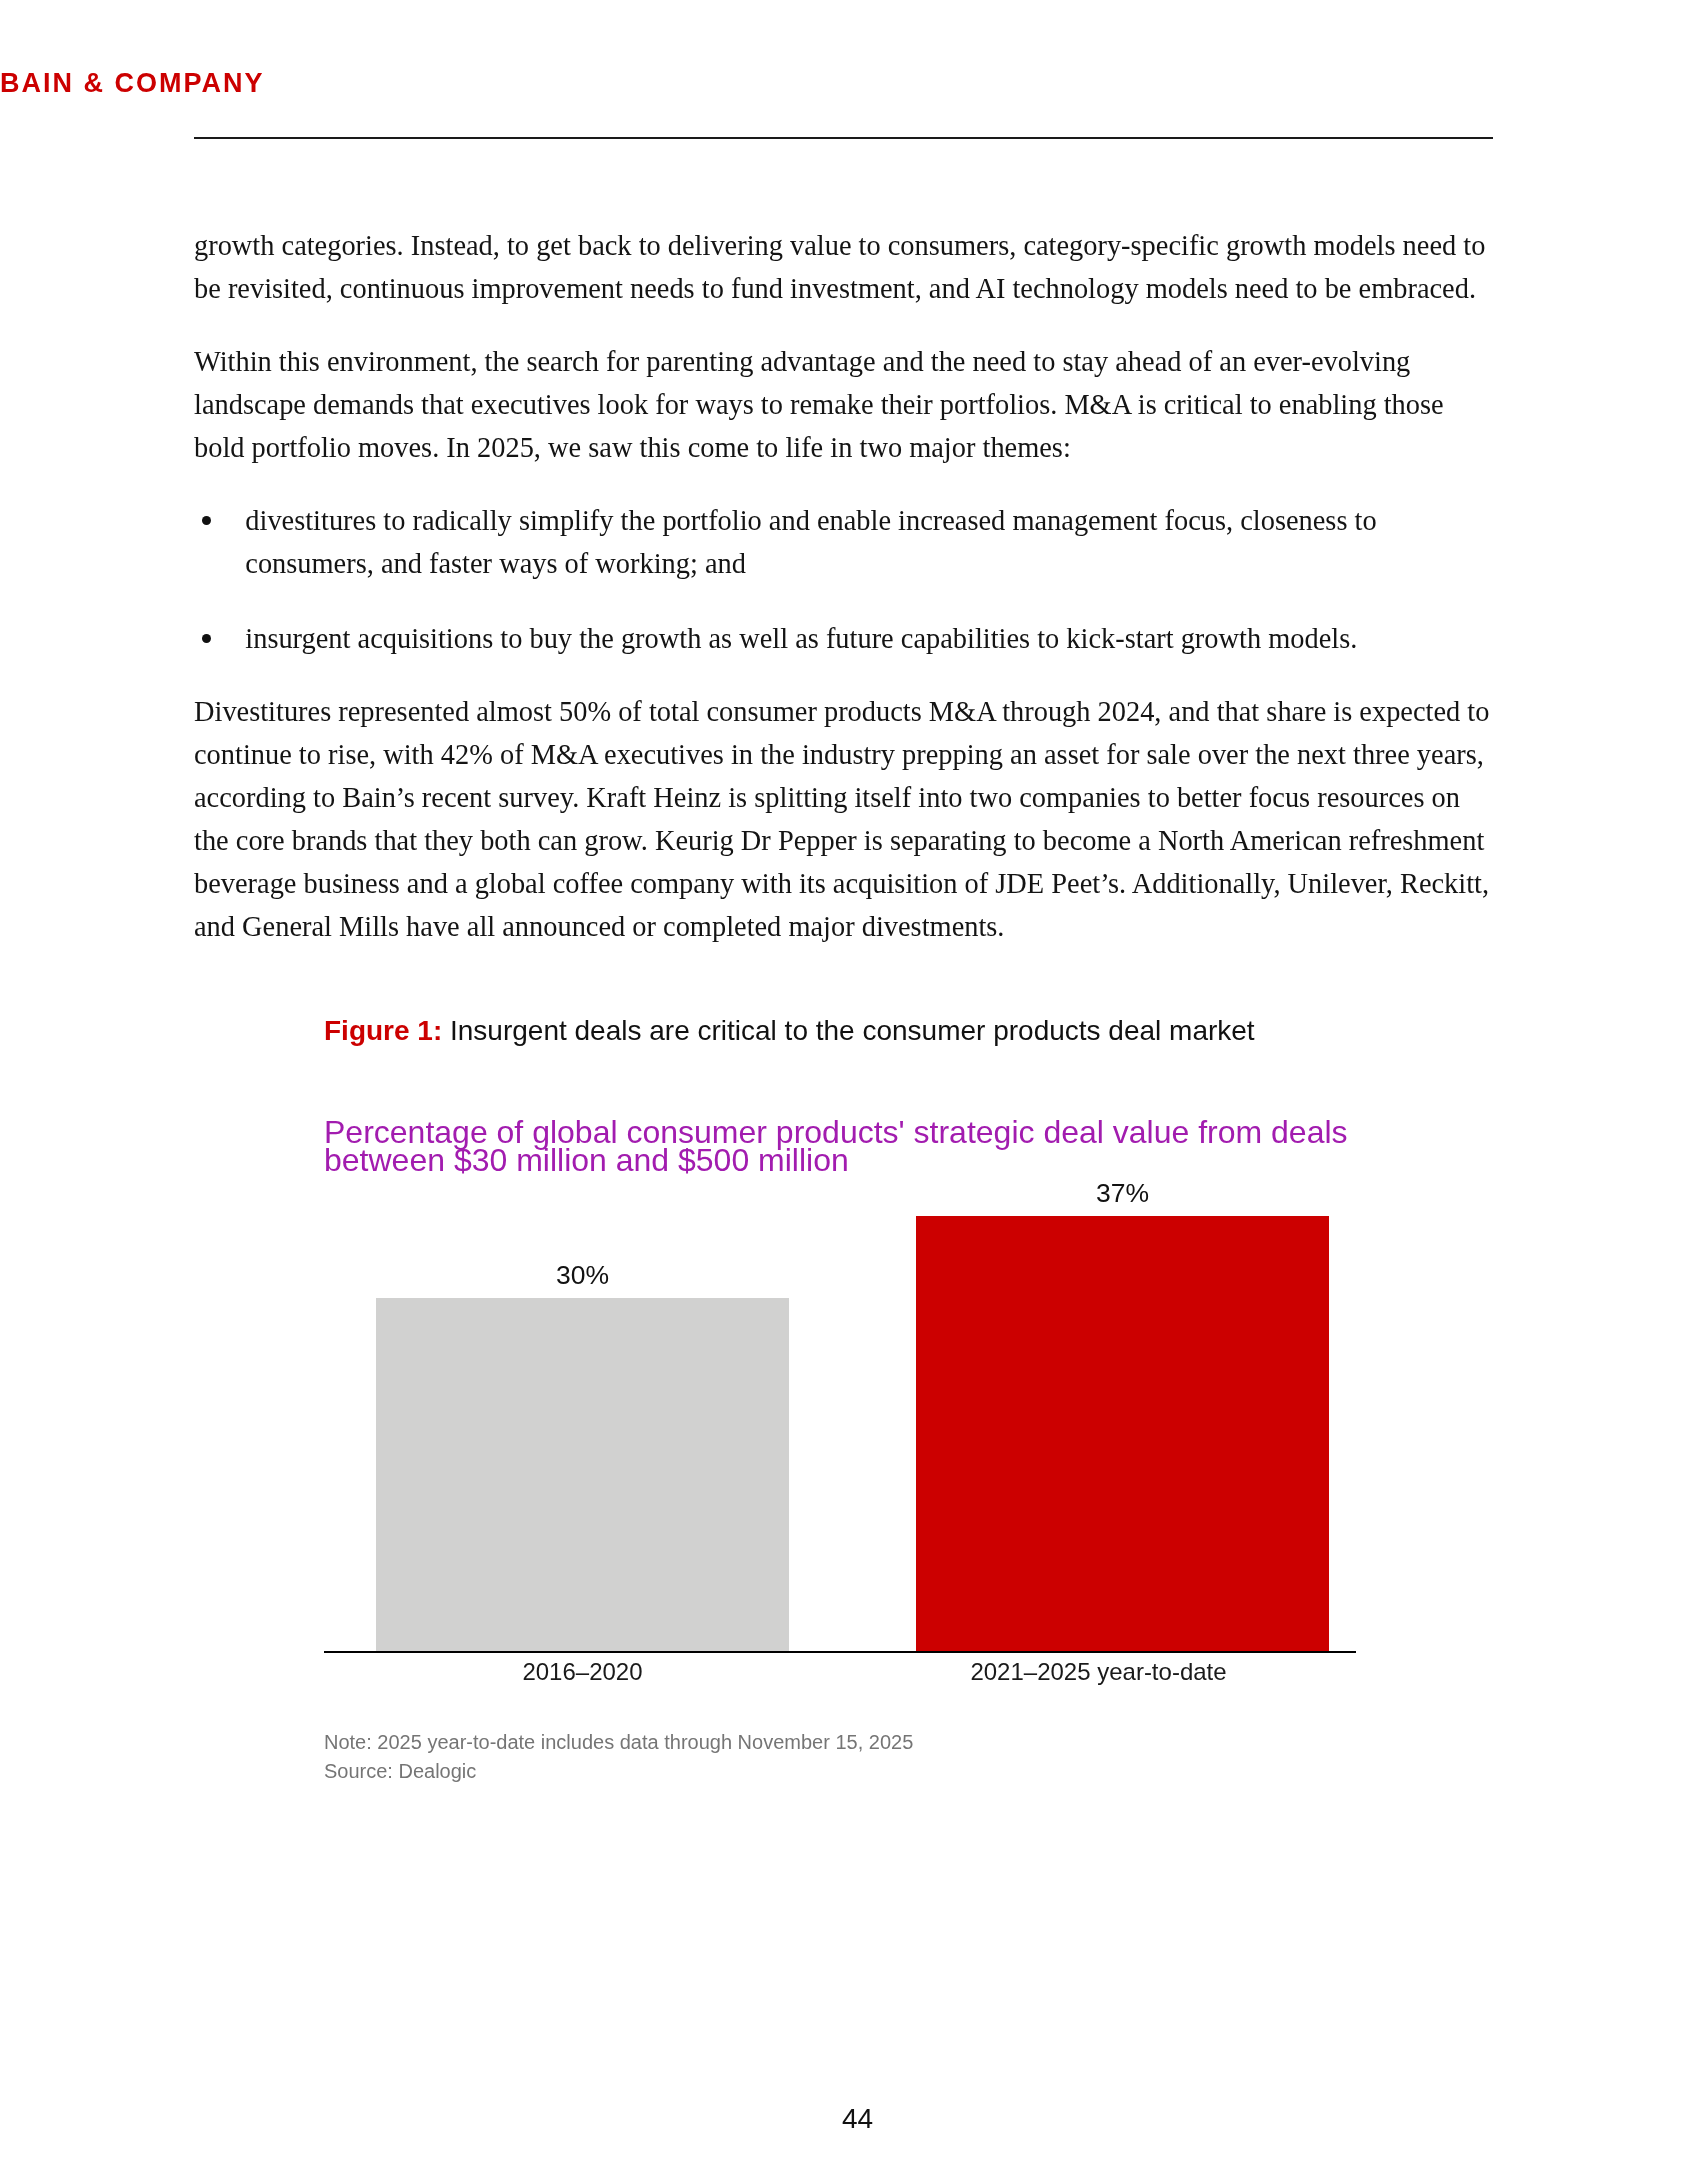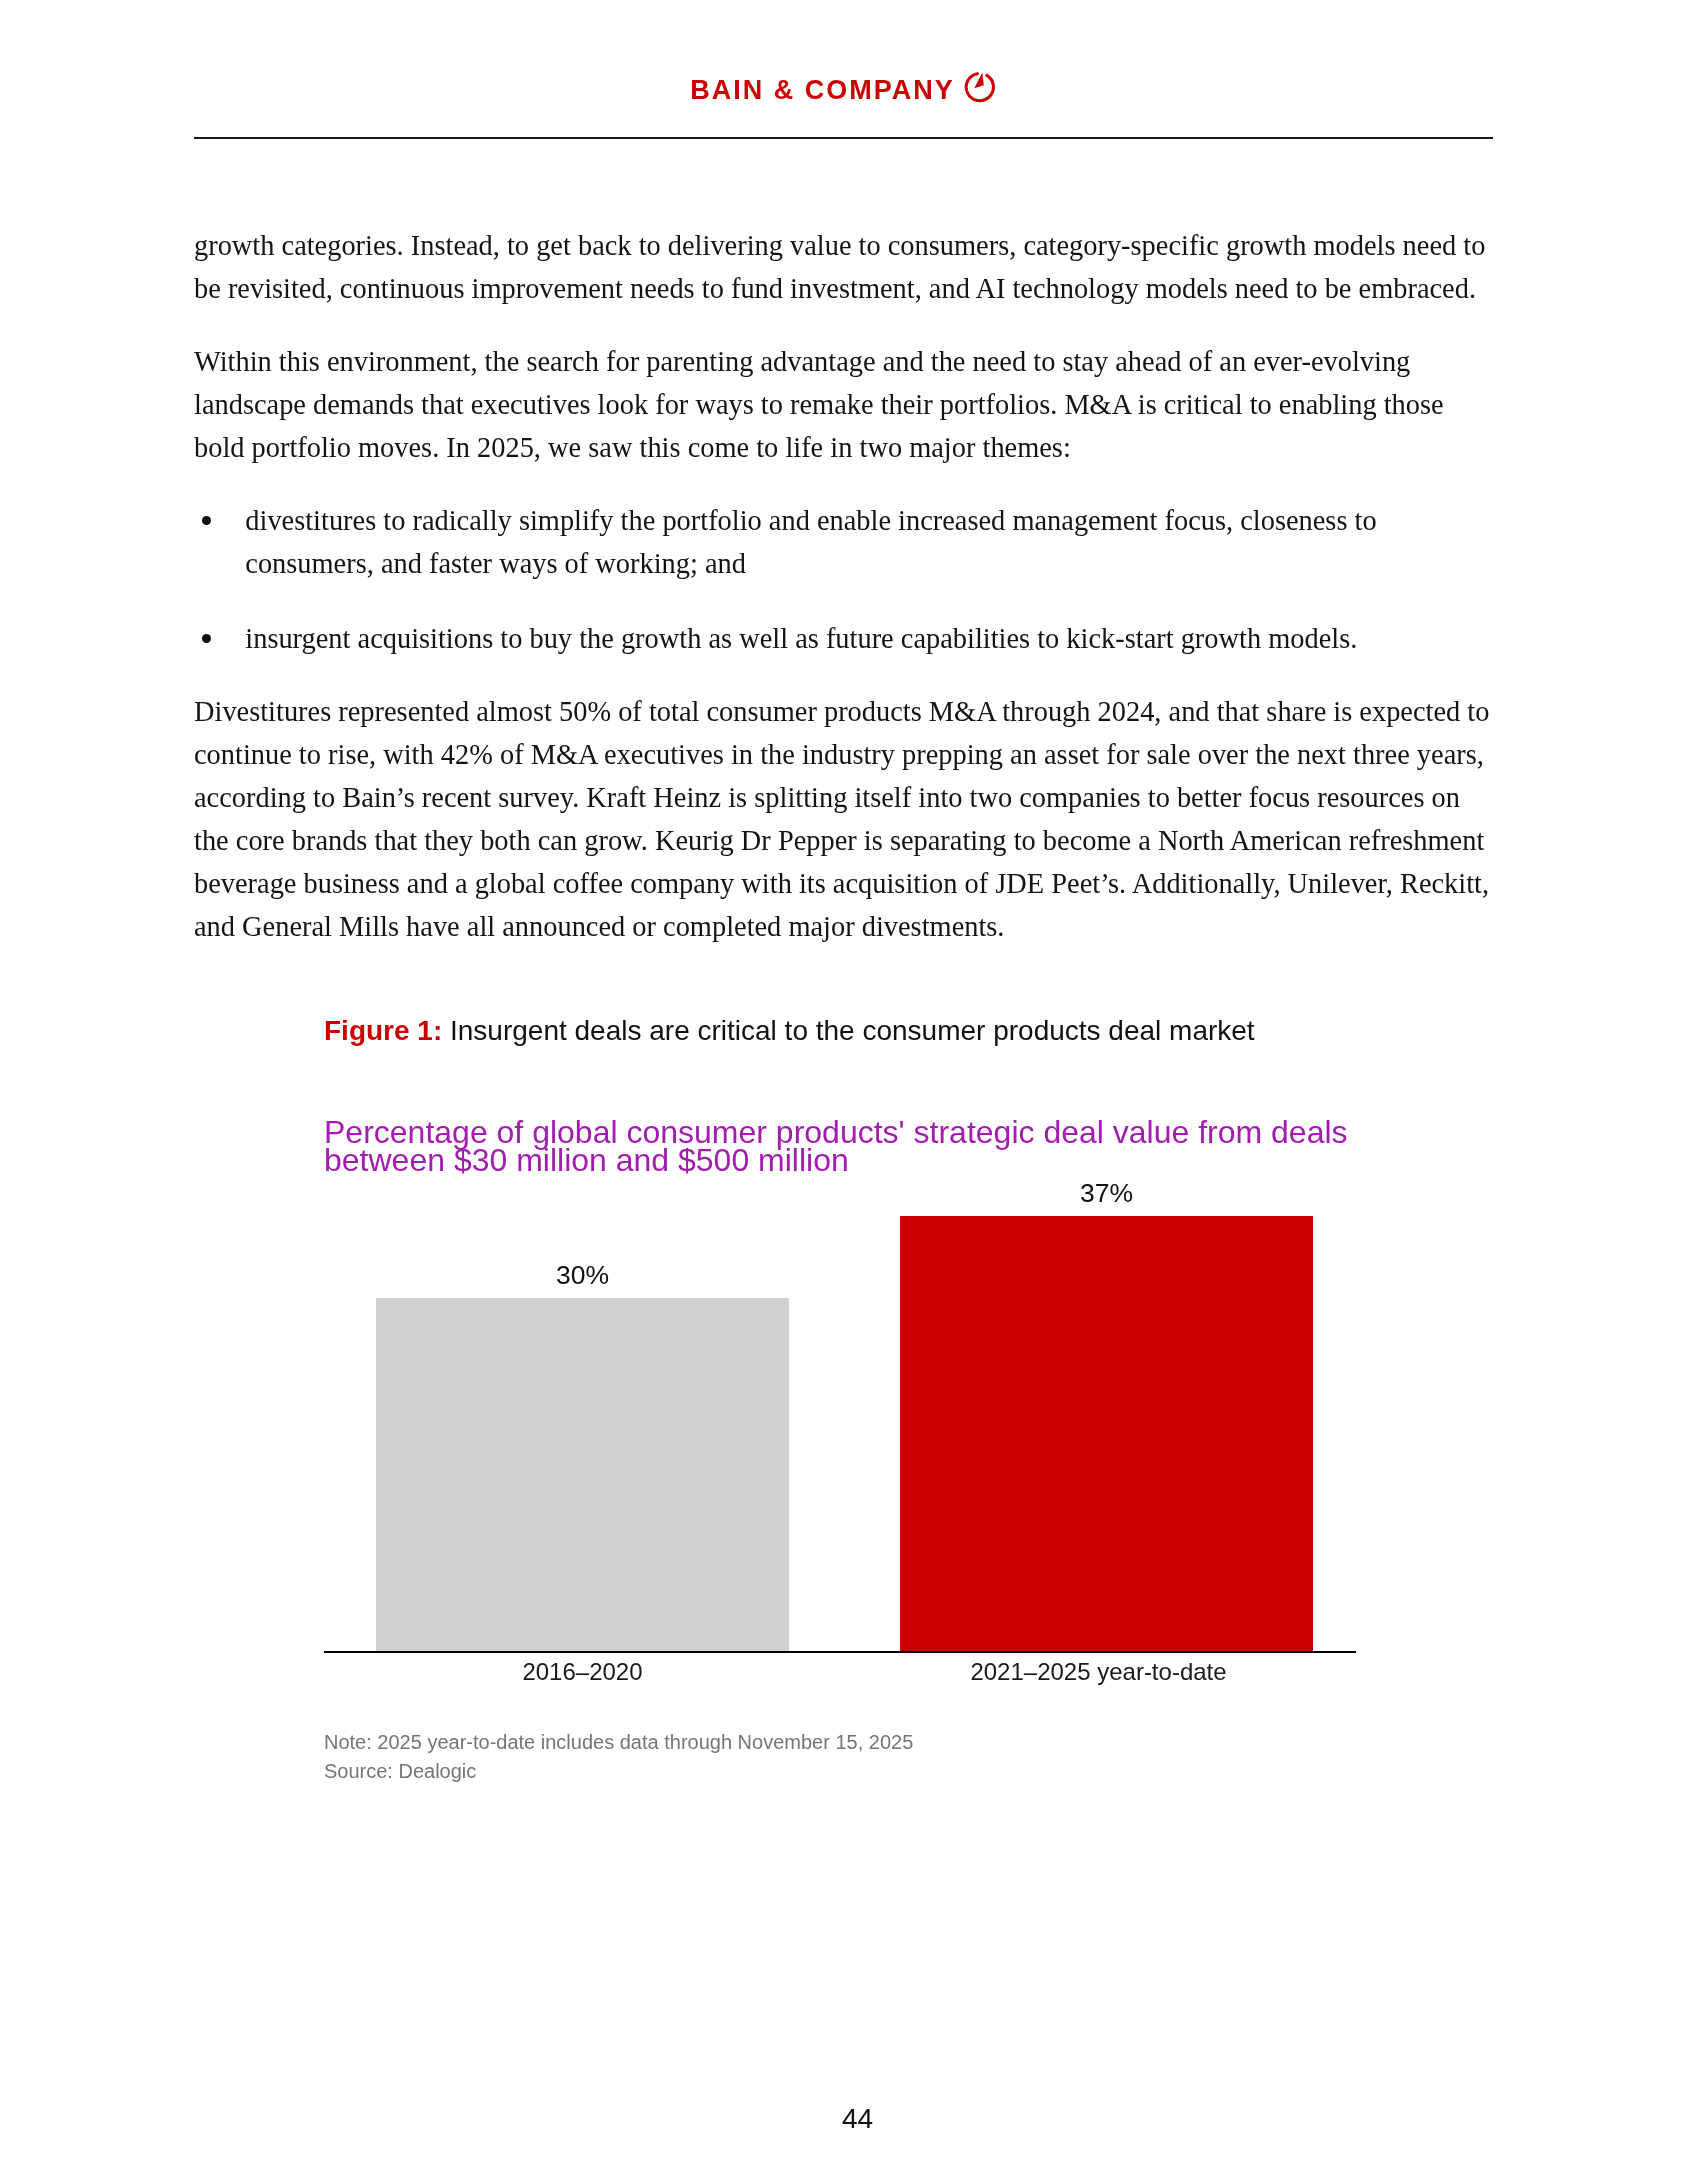--- a/index.html
+++ b/index.html
@@ -3,21 +3,21 @@
 <meta charset="utf-8">
 <title>Global M&amp;A Report 2026 — p.44</title>
 <style>
   html,body { margin:0; padding:0; background:#ffffff; }
   .page {
     position:relative; width:1687px; height:2183px; background:#ffffff;
     font-family:"Liberation Serif", serif; color:#141414; overflow:hidden;
   }
   
   header { padding-top:70px; }
-  .brand-row { display:flex; align-items:flex-end; justify-content:center; gap:8px; height:34px; }
+  .brand-row { display:flex; align-items:flex-start; justify-content:center; gap:8px; height:34px;flex-direction:column; }
   .brand-text {
     font-family:"Liberation Sans", sans-serif; font-weight:bold; font-size:27px;
     letter-spacing:2px; color:#cc0000; line-height:1;
   }
   .brand-icon { width:34px; height:37px; display:block; }
   .header-rule { margin:33px 194px 0 194px; height:0; border-top:2px solid #1a1a1a; }
   .report-title {
     margin-top:20px; text-align:center;
     font-family:"Liberation Sans", sans-serif; font-size:26px; line-height:30px; color:#111111;
   }
@@ -99,21 +99,21 @@
         <span class="fig-label">Figure 1:</span>
         <span class="fig-title-text">Insurgent deals are critical to the consumer products deal market</span>
       </div>
       <div class="fig-subtitle">Percentage of global consumer products' strategic deal value from deals between $30 million and $500 million</div>
 
       <div class="chart">
         <div class="bar-group" id="bar-0" style="left:52px">
           <div class="bar-value">30%</div>
           <div class="bar" style="height: 353px; background: rgb(209, 209, 208);"></div>
         </div>
-        <div class="bar-group" id="bar-1" style="left:576px">
+        <div class="bar-group" id="bar-1" style="left:592px">
           <div class="bar-value">37%</div>
           <div class="bar" style="height: 435px; background: rgb(204, 0, 0);"></div>
         </div>
       </div>
       <div class="xlabels">
         <div class="xlabel" style="left:52px">2016–2020</div>
         <div class="xlabel" style="left:568px">2021–2025 year-to-date</div>
       </div>
 
       <div class="fig-note">Note: 2025 year-to-date includes data through November 15, 2025</div>

